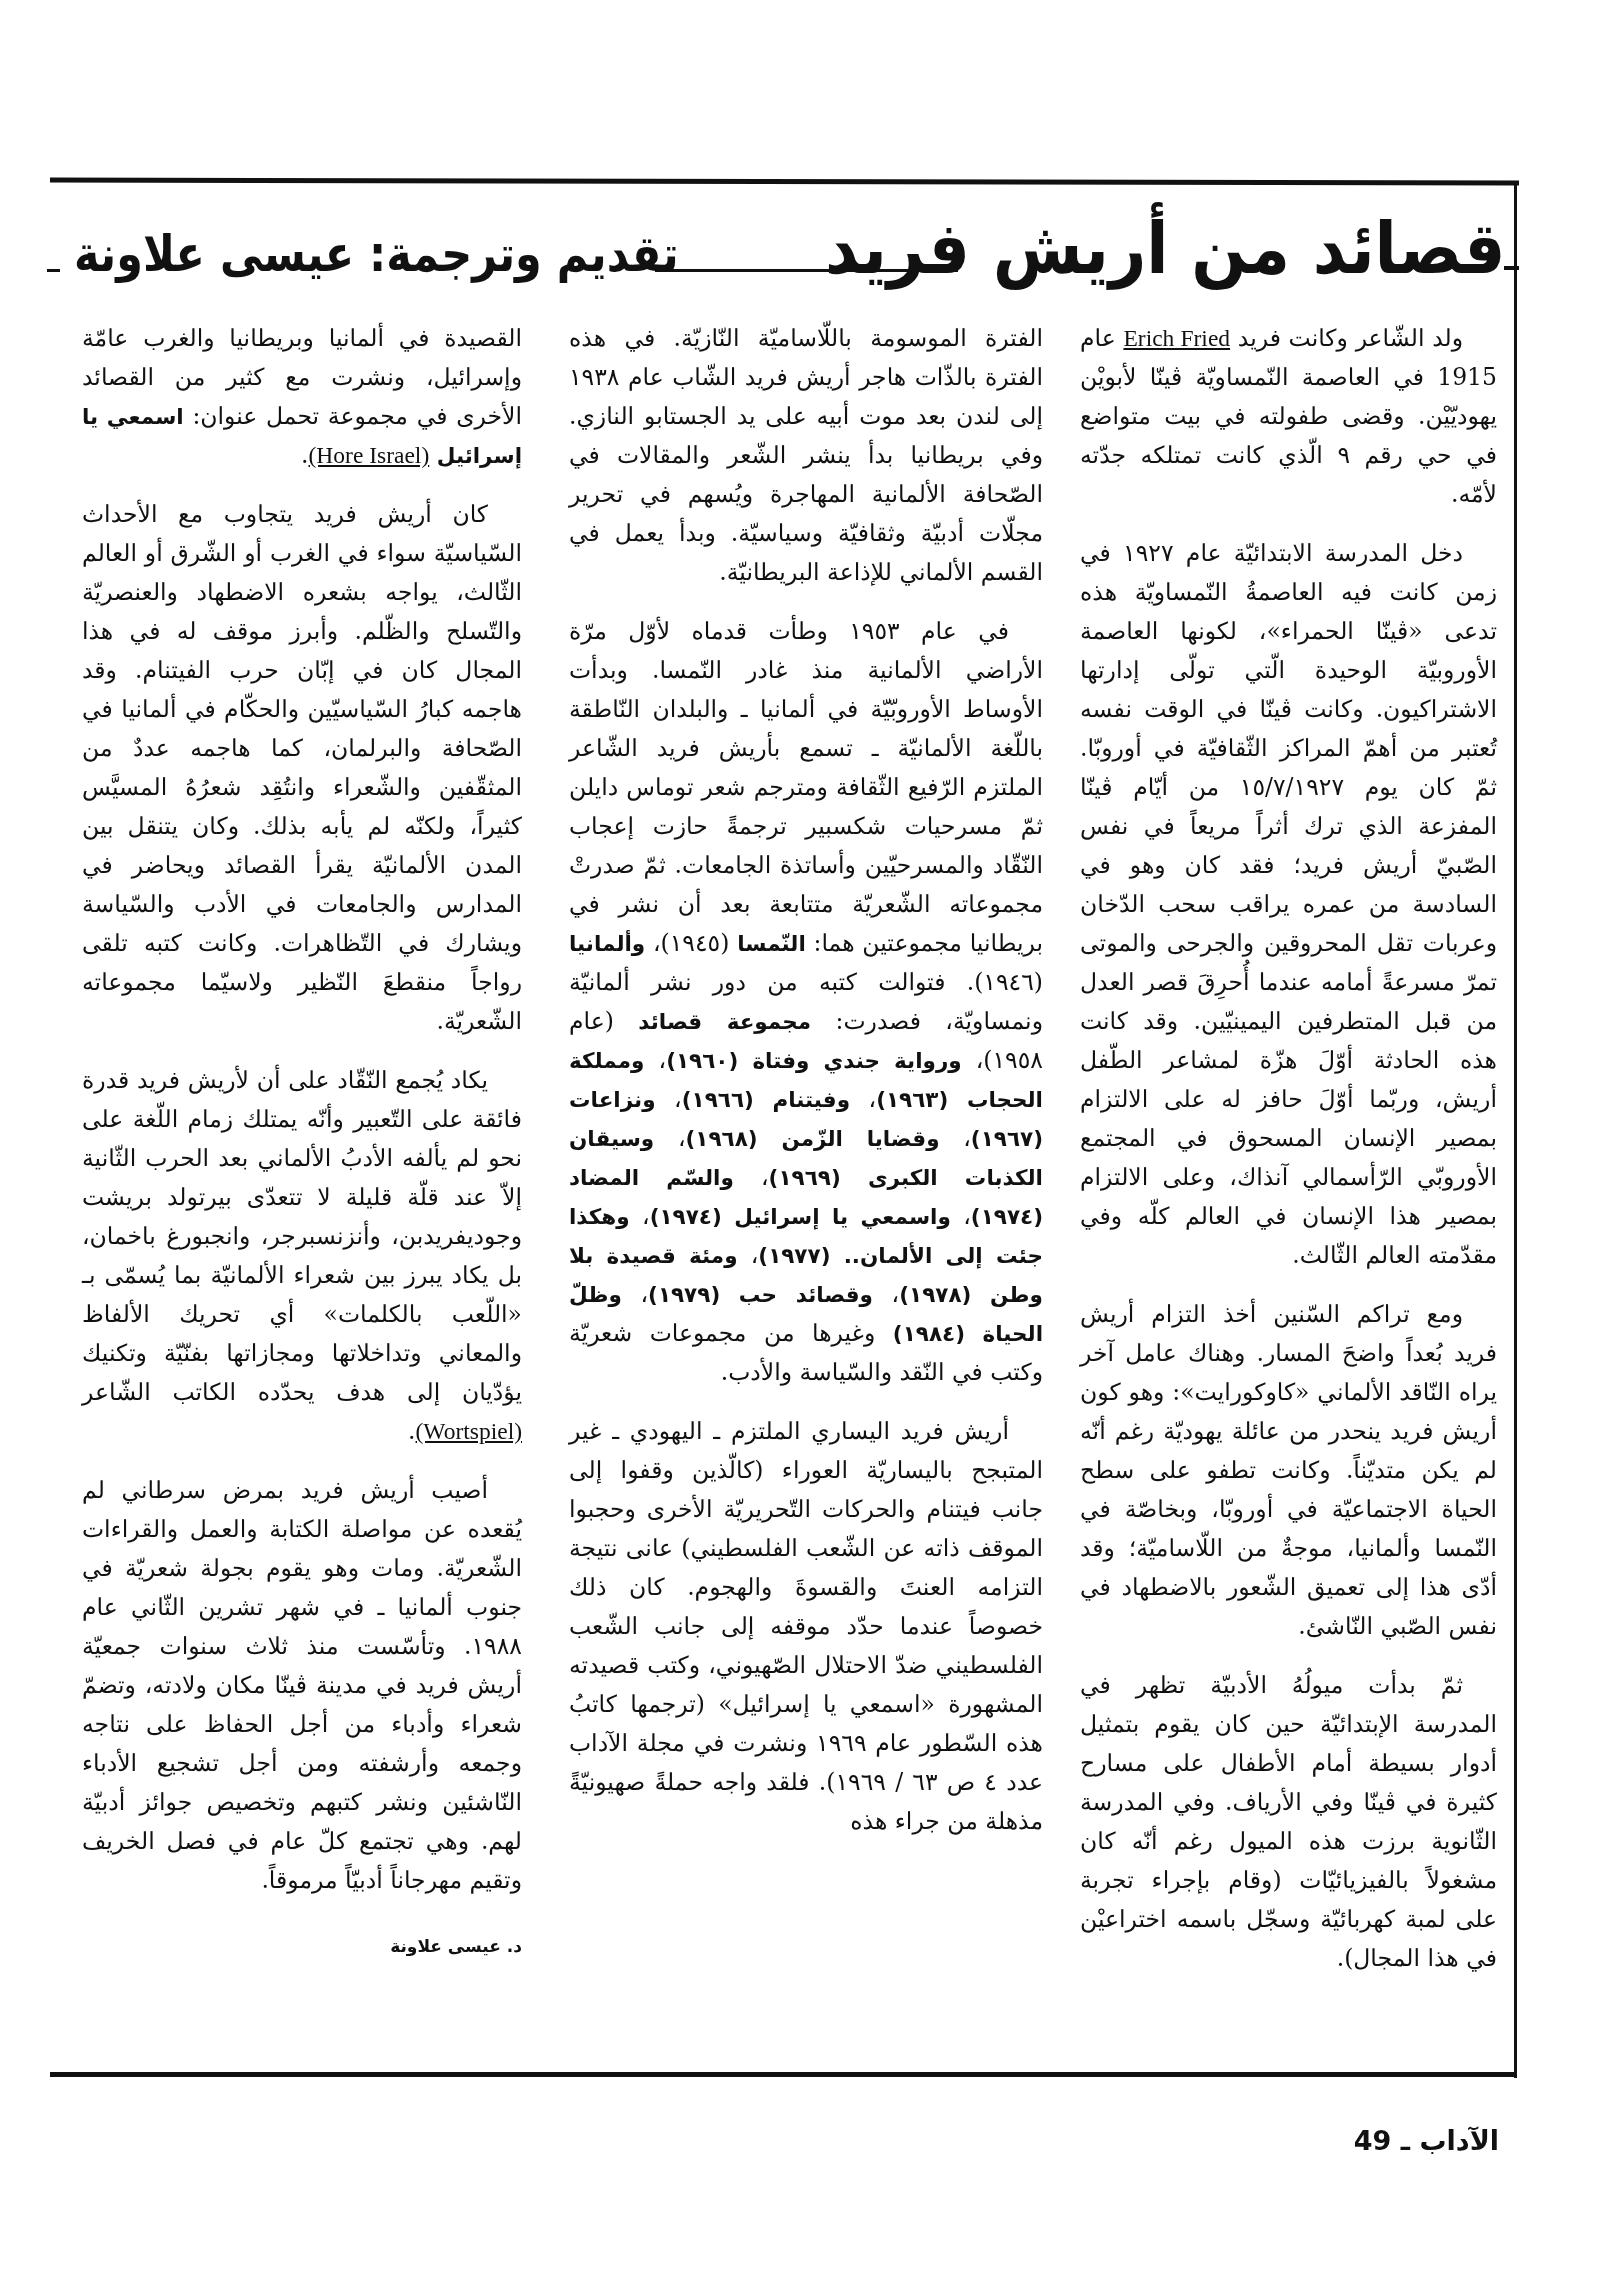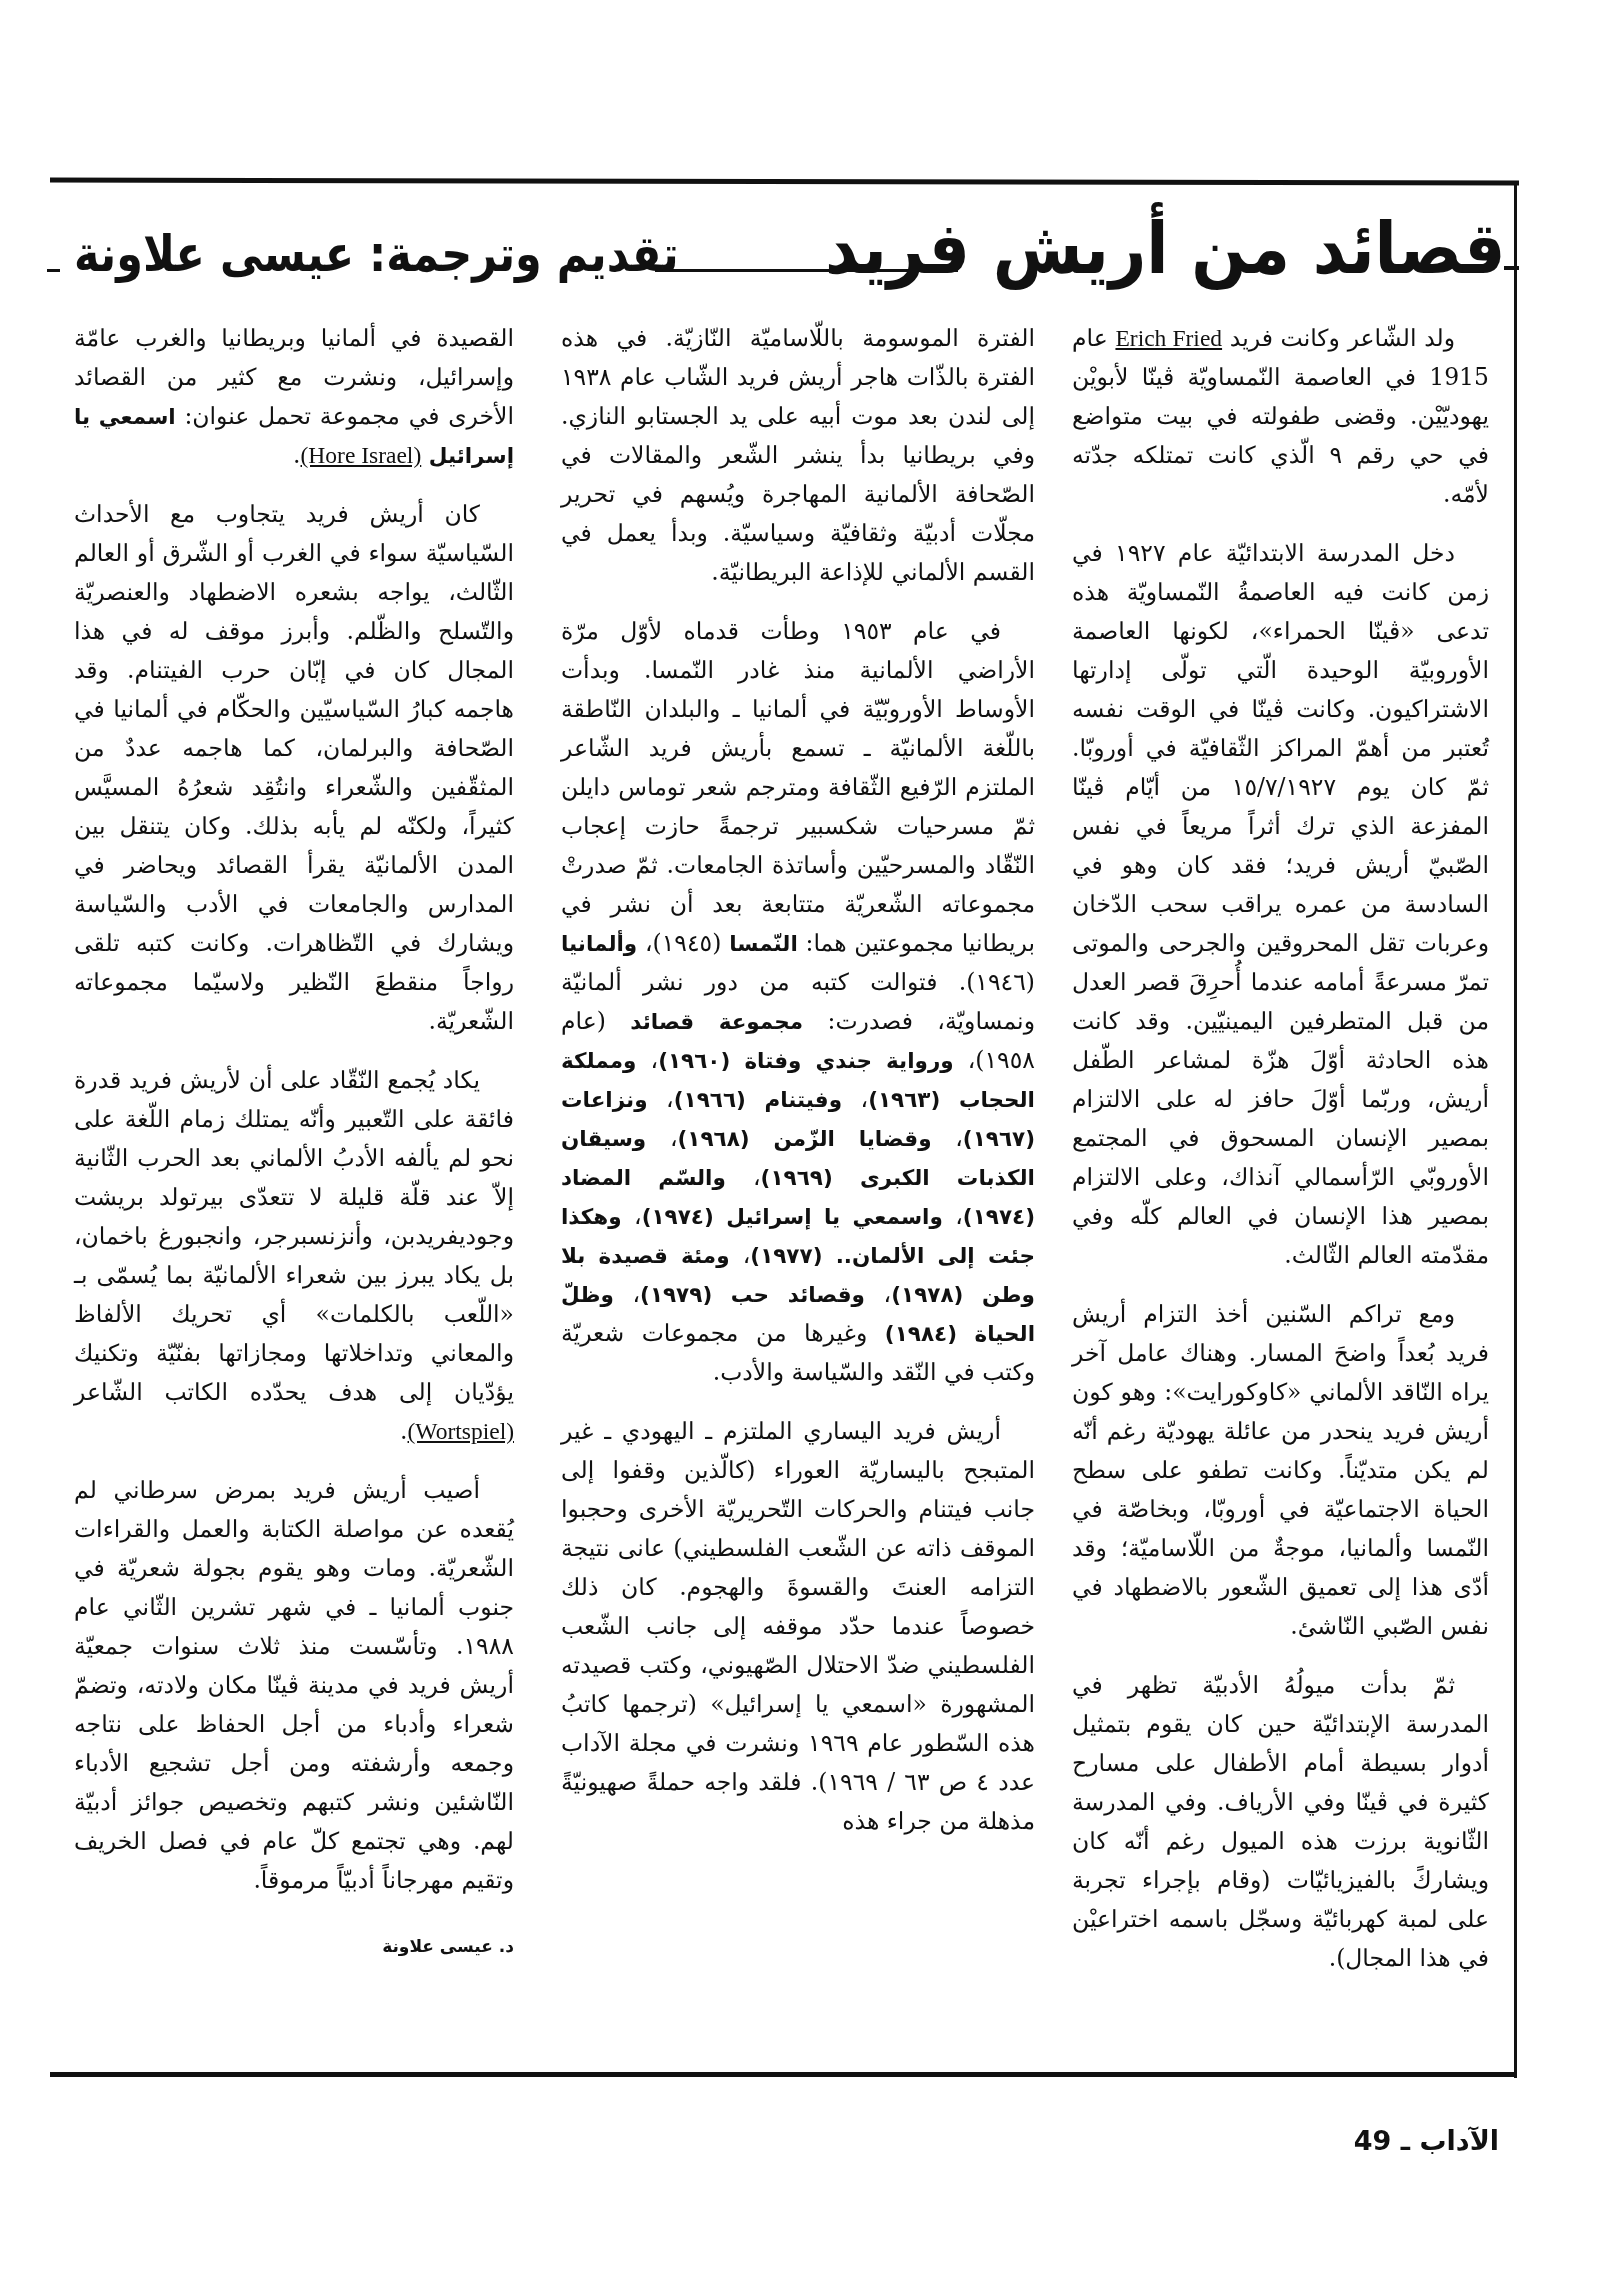--- a/index.html
+++ b/index.html
@@ -9,21 +9,21 @@
   .border-right { position:absolute; left:1514px; top:182px; width:3.4px; height:1896px; background:#111; }
   .rule-bottom { position:absolute; left:50px; top:2072px; width:1467px; height:5.4px; background:#111; }
   .header { position:absolute; top:202px; left:47px; width:1472px; height:101px; direction:rtl; }
   .title { position:absolute; right:13.4px; top:0; font-family:"DejaVu Sans","Liberation Sans",sans-serif;
            font-weight:900; font-size:65px; line-height:94px; letter-spacing:-1.3px; transform:scaleY(1.1); }
   .title-dash { position:absolute; right:0; top:64px; width:15px; height:4px; background:#111; }
   .title-rule { position:absolute; left:608px; width:303px; top:67px; height:3.4px; background:#111; }
   .byline { position:absolute; left:27px; top:12px; font-family:"DejaVu Sans","Liberation Sans",sans-serif;
             font-weight:700; font-size:43px; line-height:81px; transform:scaleY(1.15); }
   .byline-dash { position:absolute; left:0; top:67px; width:13.4px; height:3.4px; background:#111; }
-  .col { position:absolute; top:319px; direction:rtl; text-align:justify; font-size:23.5px; line-height:39px; }
+  .col { position:absolute; top:319px; direction:rtl; text-align:justify; font-size:23.5px; line-height:39px;margin-left:8px; }
   .col-right { left:1072px; width:417px; }
   .col-mid { left:561px; width:474px; }
   .col-left { left:74px; width:440px; }
   .col p { margin:0 0 20px 0; text-indent:34px; text-align-last:right; }
   .col p.noindent { text-indent:0; }
   .col b { font-family:"DejaVu Sans","Liberation Sans",sans-serif; font-weight:700; font-size:21.5px; }
   .latin { font-family:"Liberation Serif","DejaVu Serif",serif; direction:ltr; unicode-bidi:embed;text-decoration:underline; }
   .signature { margin-top:27px; font-family:"DejaVu Sans","Liberation Sans",sans-serif; font-weight:700; font-size:17px; line-height:39px; }
   .signature div { text-align:right; }
   .footer { position:absolute; left:1338px; top:2125px; width:161px; text-align:right; direction:rtl;
@@ -43,21 +43,21 @@
   <div class="byline">تقديم وترجمة: عيسى علاونة</div>
   <div class="byline-dash"></div>
 </div>
 
 <div class="col col-right">
   <p class="noindent" style="text-indent:34px">
     <span>ولد الشّاعر وكانت فريد </span><span class="latin">Erich Fried</span><span> عام 1915 في العاصمة النّمساويّة ڤينّا لأبويْن يهوديّيْن. وقضى طفولته في بيت متواضع في حي رقم ٩ الّذي كانت تمتلكه جدّته لأمّه.</span>
   </p>
   <p>دخل المدرسة الابتدائيّة عام ١٩٢٧ في زمن كانت فيه العاصمةُ النّمساويّة هذه تدعى «ڤينّا الحمراء»، لكونها العاصمة الأوروبيّة الوحيدة الّتي تولّى إدارتها الاشتراكيون. وكانت ڤينّا في الوقت نفسه تُعتبر من أهمّ المراكز الثّقافيّة في أوروبّا. ثمّ كان يوم ١٥/٧/١٩٢٧ من أيّام ڤينّا المفزعة الذي ترك أثراً مريعاً في نفس الصّبيّ أريش فريد؛ فقد كان وهو في السادسة من عمره يراقب سحب الدّخان وعربات تقل المحروقين والجرحى والموتى تمرّ مسرعةً أمامه عندما أُحرِقَ قصر العدل من قبل المتطرفين اليمينيّين. وقد كانت هذه الحادثة أوّلَ هزّة لمشاعر الطّفل أريش، وربّما أوّلَ حافز له على الالتزام بمصير الإنسان المسحوق في المجتمع الأوروبّي الرّأسمالي آنذاك، وعلى الالتزام بمصير هذا الإنسان في العالم كلّه وفي مقدّمته العالم الثّالث.</p>
   <p>ومع تراكم السّنين أخذ التزام أريش فريد بُعداً واضحَ المسار. وهناك عامل آخر يراه النّاقد الألماني «كاوكورايت»: وهو كون أريش فريد ينحدر من عائلة يهوديّة رغم أنّه لم يكن متديّناً. وكانت تطفو على سطح الحياة الاجتماعيّة في أوروبّا، وبخاصّة في النّمسا وألمانيا، موجةٌ من اللّاساميّة؛ وقد أدّى هذا إلى تعميق الشّعور بالاضطهاد في نفس الصّبي النّاشئ.</p>
-  <p>ثمّ بدأت ميولُهُ الأدبيّة تظهر في المدرسة الإبتدائيّة حين كان يقوم بتمثيل أدوار بسيطة أمام الأطفال على مسارح كثيرة في ڤينّا وفي الأرياف. وفي المدرسة الثّانوية برزت هذه الميول رغم أنّه كان ويشاركً بالفيزيائيّات (وقام بإجراء تجربة على لمبة كهربائيّة وسجّل باسمه اختراعيْن في هذا المجال).</p>
+  <p>ثمّ بدأت ميولُهُ الأدبيّة تظهر في المدرسة الإبتدائيّة حين كان يقوم بتمثيل أدوار بسيطة أمام الأطفال على مسارح كثيرة في ڤينّا وفي الأرياف. وفي المدرسة الثّانوية برزت هذه الميول رغم أنّه كان مشغولاً بالفيزيائيّات (وقام بإجراء تجربة على لمبة كهربائيّة وسجّل باسمه اختراعيْن في هذا المجال).</p>
 </div>
 
 <div class="col col-mid">
   <p class="noindent">الفترة الموسومة باللّاساميّة النّازيّة. في هذه الفترة بالذّات هاجر أريش فريد الشّاب عام ١٩٣٨ إلى لندن بعد موت أبيه على يد الجستابو النازي. وفي بريطانيا بدأ ينشر الشّعر والمقالات في الصّحافة الألمانية المهاجرة ويُسهم في تحرير مجلّات أدبيّة وثقافيّة وسياسيّة. وبدأ يعمل في القسم الألماني للإذاعة البريطانيّة.</p>
   <p>
     <span>في عام ١٩٥٣ وطأت قدماه لأوّل مرّة الأراضي الألمانية منذ غادر النّمسا. وبدأت الأوساط الأوروبّيّة في ألمانيا ـ والبلدان النّاطقة باللّغة الألمانيّة ـ تسمع بأريش فريد الشّاعر الملتزم الرّفيع الثّقافة ومترجم شعر توماس دايلن ثمّ مسرحيات شكسبير ترجمةً حازت إعجاب النّقّاد والمسرحيّين وأساتذة الجامعات. ثمّ صدرتْ مجموعاته الشّعريّة متتابعة بعد أن نشر في بريطانيا مجموعتين هما: </span><b>النّمسا</b> <span>(١٩٤٥)</span>، <b>وألمانيا</b> <span>(١٩٤٦)</span>. <span>فتوالت كتبه من دور نشر ألمانيّة ونمساويّة، فصدرت:</span> <b>مجموعة قصائد</b> <span>(عام ١٩٥٨)</span>، <b>ورواية جندي وفتاة</b> <b>(١٩٦٠)</b>، <b>ومملكة الحجاب</b> <b>(١٩٦٣)</b>، <b>وفيتنام</b> <b>(١٩٦٦)</b>، <b>ونزاعات</b> <b>(١٩٦٧)</b>، <b>وقضايا الزّمن</b> <b>(١٩٦٨)</b>، <b>وسيقان الكذبات الكبرى</b> <b>(١٩٦٩)</b>، <b>والسّم المضاد</b> <b>(١٩٧٤)</b>، <b>واسمعي يا إسرائيل</b> <b>(١٩٧٤)</b>، <b>وهكذا جئت إلى الألمان..</b> <b>(١٩٧٧)</b>، <b>ومئة قصيدة بلا وطن</b> <b>(١٩٧٨)</b>، <b>وقصائد حب</b> <b>(١٩٧٩)</b>، <b>وظلّ الحياة</b> <b>(١٩٨٤)</b> <span>وغيرها من مجموعات شعريّة وكتب في النّقد والسّياسة والأدب.</span>
   </p>
   <p>أريش فريد اليساري الملتزم ـ اليهودي ـ غير المتبجح باليساريّة العوراء (كالّذين وقفوا إلى جانب فيتنام والحركات التّحريريّة الأخرى وحجبوا الموقف ذاته عن الشّعب الفلسطيني) عانى نتيجة التزامه العنتَ والقسوةَ والهجوم. كان ذلك خصوصاً عندما حدّد موقفه إلى جانب الشّعب الفلسطيني ضدّ الاحتلال الصّهيوني، وكتب قصيدته المشهورة «اسمعي يا إسرائيل» (ترجمها كاتبُ هذه السّطور عام ١٩٦٩ ونشرت في مجلة الآداب عدد ٤ ص ٦٣ / ١٩٦٩). فلقد واجه حملةً صهيونيّةً مذهلة من جراء هذه</p>
 </div>
 

